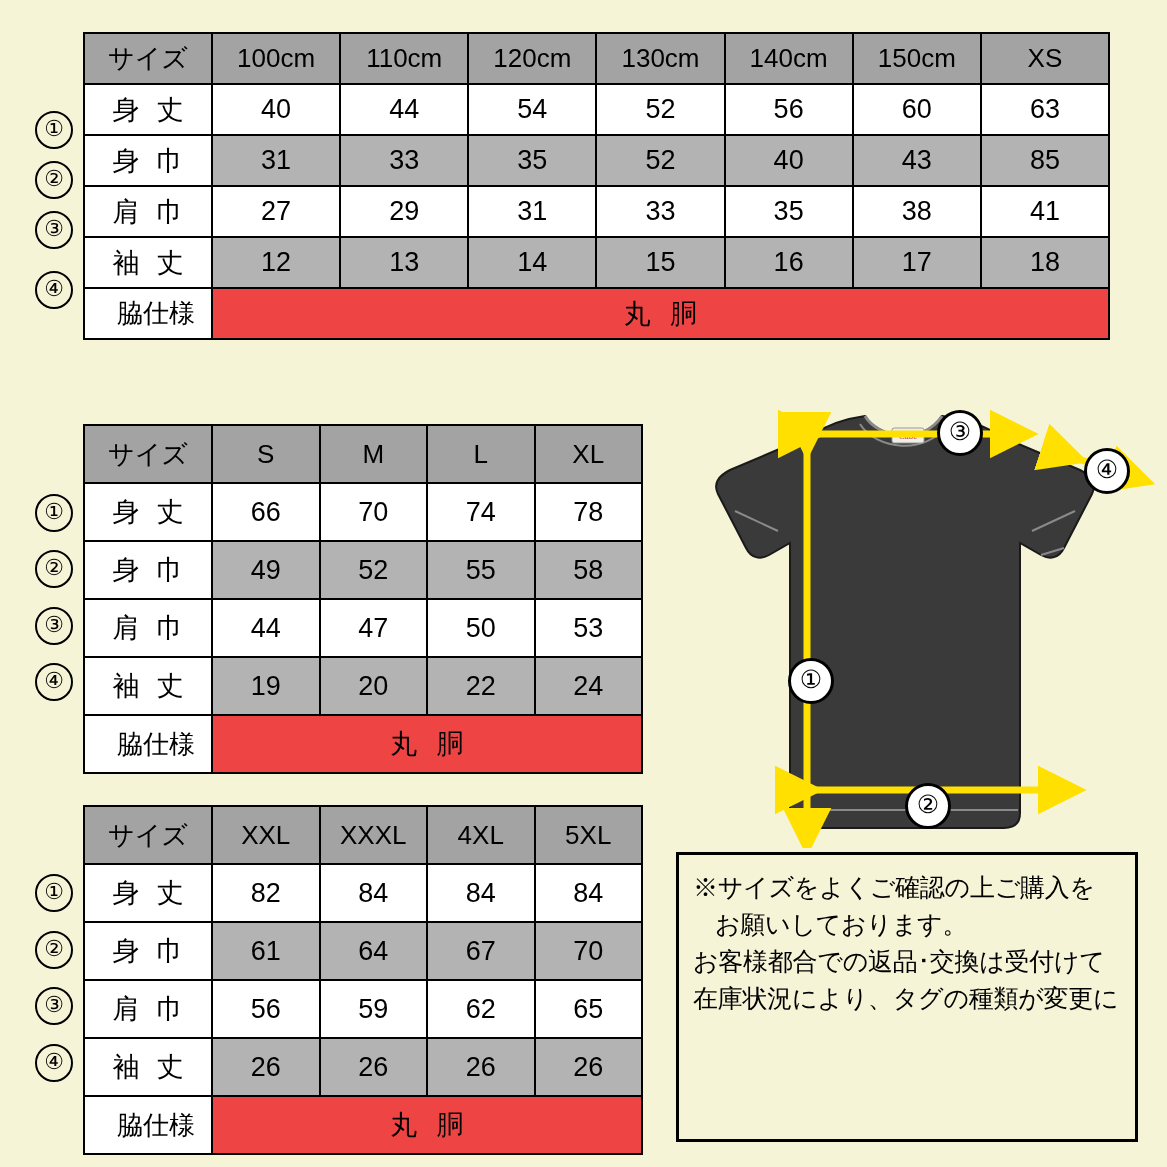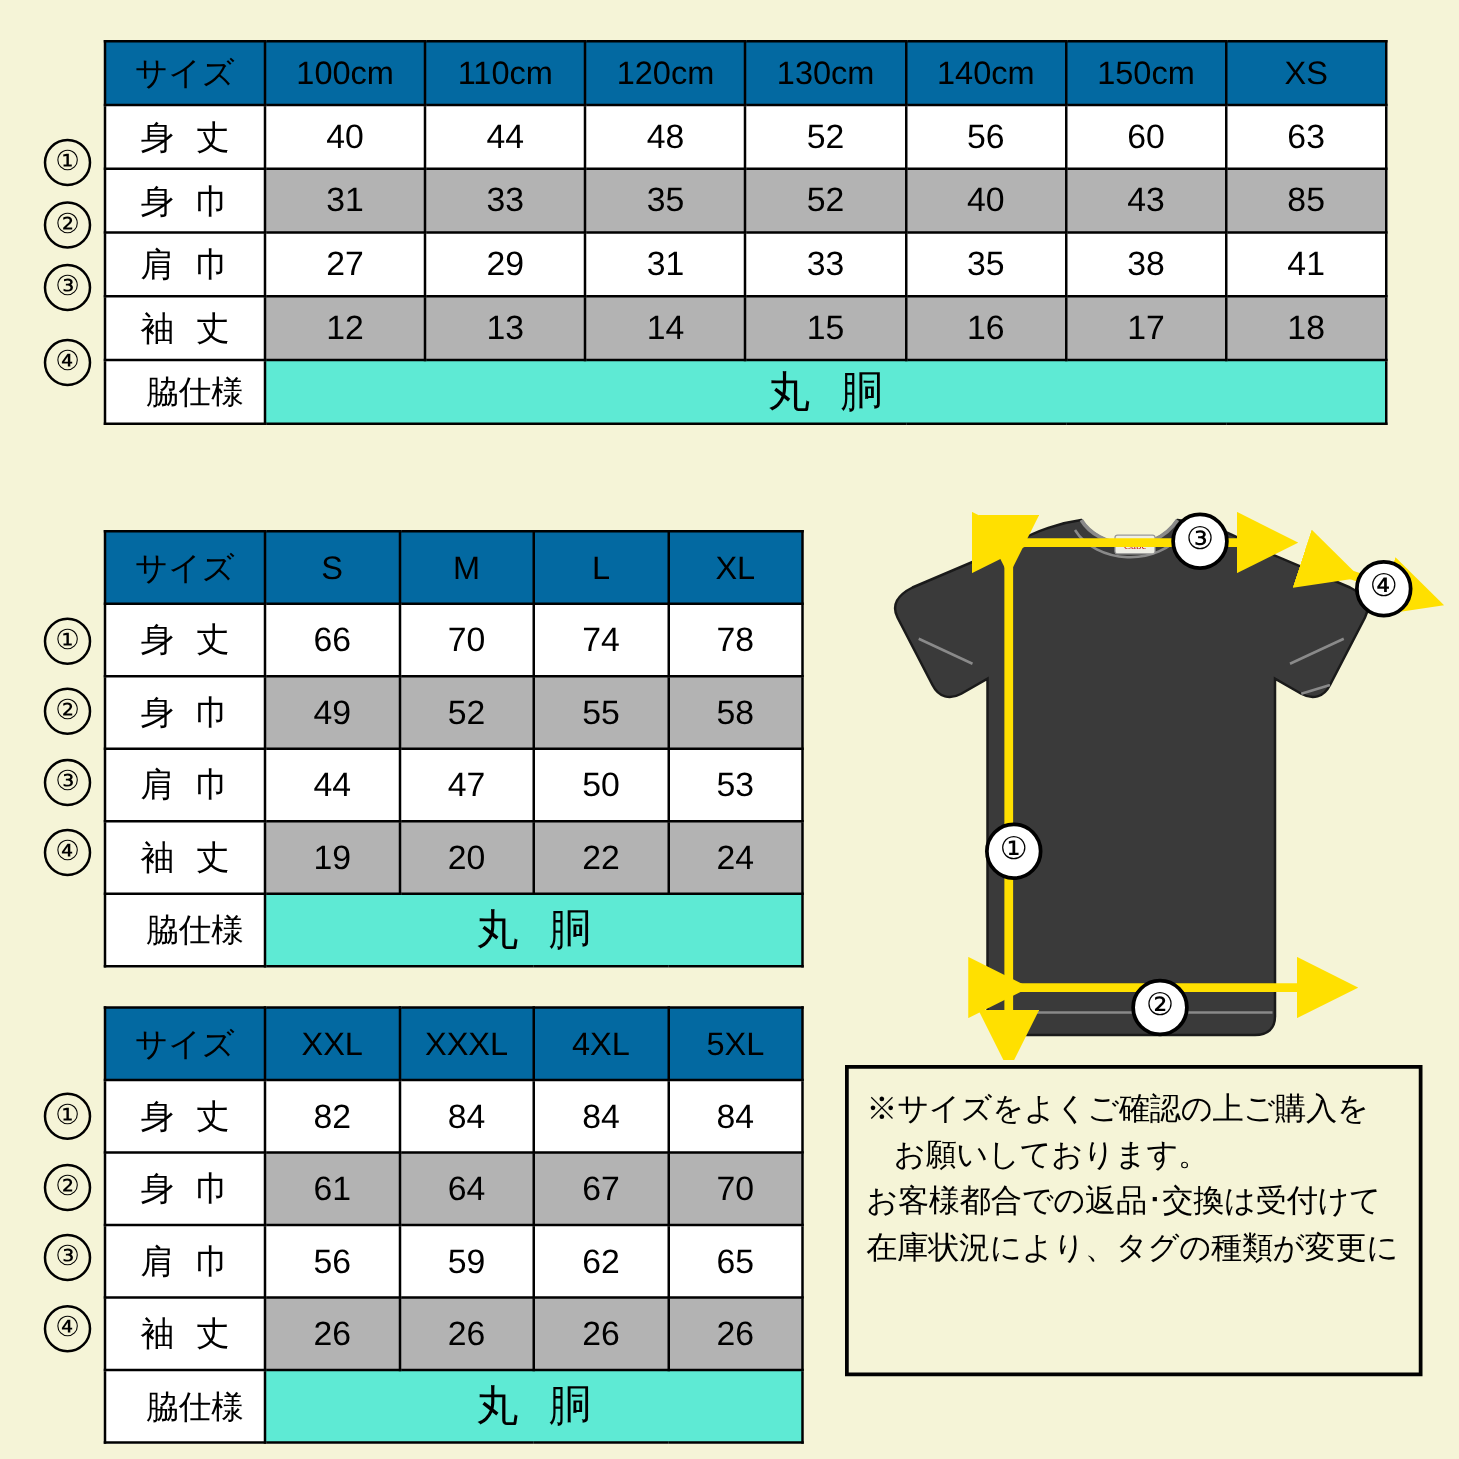--- a/index.html
+++ b/index.html
@@ -33,40 +33,40 @@
     border: 2px solid #000;
     text-align: center;
     vertical-align: middle;
     font-size: 27px;
     height: 48px;
     padding: 0;
     background: #fff;
     white-space: nowrap;
   }
   table.size-table td.hdr {
-    background: #0369a1;
+    background: #a3a3a3;
     font-size: 26px;
   }
   table.size-table td.rowlabel {
     background: #fff;
     font-size: 27px;
     letter-spacing: 0.18em;
     text-indent: 0.18em;
   }
   table.size-table td.shaded {
     background: #b3b3b3;
   }
   table.size-table td.waki {
     background: #fff;
     font-size: 26px;
     padding-left: 16px;
   }
   table.size-table td.maru {
-    background: #5eead4;
-    font-size: 34px;
+    background: #ef4444;
+    font-size: 27px;
     letter-spacing: 0.22em;
     text-indent: 0.22em;
   }
 
   
   .circnum {
     position: absolute;
     width: 34px;
     height: 34px;
     border: 2.5px solid #000;
@@ -99,21 +99,21 @@
     width: 507px;
     height: 450px;
   }
 
   
   #note-box {
     position: absolute;
     left: 676px;
     top: 852px;
     width: 462px;
-    height: 249px;
+    height: 290px;
     border: 3px solid #000;
     background: #f5f4d7;
     box-sizing: border-box;
     padding: 14px 12px 8px 14px;
   }
   #note-box .line {
     font-size: 25px;
     line-height: 37px;
     white-space: nowrap;
     letter-spacing: -0.01em;
@@ -164,21 +164,21 @@
         <td class="hdr">120cm</td>
         <td class="hdr">130cm</td>
         <td class="hdr">140cm</td>
         <td class="hdr">150cm</td>
         <td class="hdr">XS</td>
       </tr>
       <tr>
         <td class="rowlabel">身 丈</td>
         <td>40</td>
         <td>44</td>
-        <td>48</td>
+        <td>54</td>
         <td>52</td>
         <td>56</td>
         <td>60</td>
         <td>63</td>
       </tr>
       <tr>
         <td class="rowlabel">身 巾</td>
         <td class="shaded">31</td>
         <td class="shaded">33</td>
         <td class="shaded">35</td>

